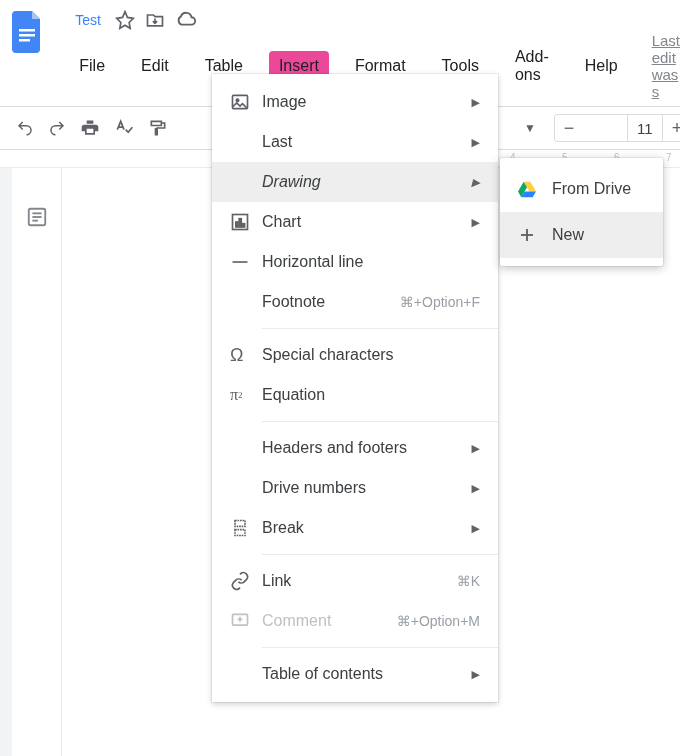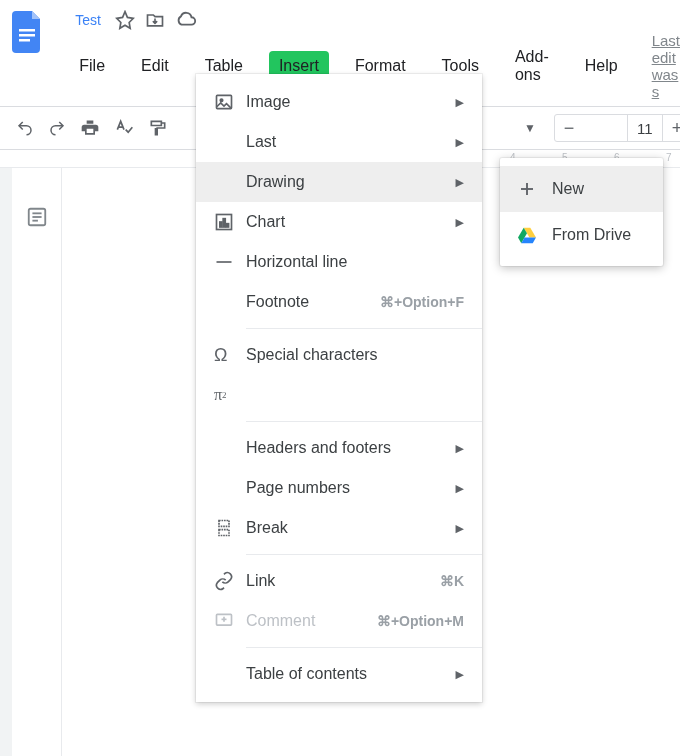--- a/index.html
+++ b/index.html
@@ -36,21 +36,21 @@
     .title-icon { color: #5f6368; display:flex; align-items:center; }
     
     .menubar {
       display: flex; align-items: center; gap: 16px;
       padding: 0 0 6px 14px;
       font-size: 16px; color: #202124;
     }
     .menu-item {
       padding: 6px 10px; border-radius: 4px; cursor: default;
     }
-    .menu-item.active { background: #22c55e; }
+    .menu-item.active { background: #ec4899; }
     .last-edit {
       margin-left: 8px; color: #80868b; text-decoration: underline;
       font-size: 15px;
     }
     
     .toolbar {
       border-top: 1px solid #dadce0;
       border-bottom: 1px solid #dadce0;
       height: 44px;
       display: flex; align-items: center;
@@ -96,40 +96,40 @@
     .outline-icon { color:#80868b; }
     .page-bg {
       flex:1; background:#f1f3f4; position:relative;
     }
     .page {
       position:absolute; left:0; top:0; right:0; bottom:0; background:#fff;
     }
     
     .dropdown {
       position:absolute;
-      left: 196px; top: 74px;
+      left: 212px; top: 74px;
       width: 286px;
       background:#fff;
       box-shadow: 0 2px 6px rgba(0,0,0,.2), 0 0 0 1px rgba(0,0,0,.05);
       z-index: 10;
       padding: 8px 0;
     }
     .dd-item {
       display:flex; align-items:center;
       height: 40px;
       padding: 0 18px 0 18px;
       font-size: 16px; color:#3c4043;
       position:relative;
     }
-    .dd-item.hover { background:#eeeeee; }
+    .dd-item.hover { background:#eeeeee;font-style:italic; }
     .dd-item.disabled { color:#bdc1c6; }
     .dd-icon { width: 32px; display:flex; align-items:center; color:#5f6368;}
     .dd-item.disabled .dd-icon { color:#bdc1c6; }
     .dd-label { flex:1; }
-    .dd-shortcut { font-size:14px; color:#9aa0a6; font-weight:700;}
+    .dd-shortcut { font-size:14px; color:#9aa0a6; font-weight:400;}
     .dd-arrow { font-size: 11px; color:#5f6368; }
     .dd-sep { height:1px; background:#e8eaed; margin: 6px 0 6px 50px;}
     
     .submenu {
       position:absolute;
       left: 500px; top: 158px;
       width: 163px;
       background:#fff;
       box-shadow: 0 2px 10px rgba(0,0,0,.25), 0 0 0 1px rgba(0,0,0,.05);
       z-index: 20;
@@ -302,30 +302,31 @@
     <span class="dd-label">Footnote</span>
     <span class="dd-shortcut">⌘+Option+F</span>
   </div>
   <div class="dd-sep"></div>
   <div class="dd-item">
     <span class="dd-icon" style="font-size:18px;color:#5f6368">Ω</span>
     <span class="dd-label">Special characters</span>
   </div>
   <div class="dd-item">
     <span class="dd-icon" style="font-size:16px;color:#5f6368;font-family:serif">π<sup style="font-size:9px">2</sup></span>
+    <span class="dd-label">Equation</span>
   </div>
   <div class="dd-sep"></div>
   <div class="dd-item">
     <span class="dd-icon"></span>
     <span class="dd-label">Headers and footers</span>
     <span class="dd-arrow">▶</span>
   </div>
   <div class="dd-item">
     <span class="dd-icon"></span>
-    <span class="dd-label">Page numbers</span>
+    <span class="dd-label">Drive numbers</span>
     <span class="dd-arrow">▶</span>
   </div>
   <div class="dd-item">
     <span class="dd-icon">
         <svg width="20" height="20" viewBox="0 0 24 24" fill="none" stroke="#5f6368" stroke-width="2">
           <path d="M6 3h12v7H6zM6 14h12v7H6z" stroke-dasharray="2 1"></path>
         </svg>
       </span>
     <span class="dd-label">Break</span>
     <span class="dd-arrow">▶</span>
@@ -354,32 +355,32 @@
   </div>
   <div class="dd-sep"></div>
   <div class="dd-item">
     <span class="dd-icon"></span>
     <span class="dd-label">Table of contents</span>
     <span class="dd-arrow">▶</span>
   </div>
 </div>
 
 <div class="submenu">
-  <div class="sub-item hover">
-    <span class="sub-icon">
-        <svg width="18" height="18" viewBox="0 0 24 24" stroke="#5f6368" stroke-width="2.5">
-          <line x1="12" y1="4" x2="12" y2="20"></line>
-          <line x1="4" y1="12" x2="20" y2="12"></line>
-        </svg>
-      </span>
-    <span>New</span>
-  </div>
   <div class="sub-item">
     <span class="sub-icon">
         <svg width="20" height="18" viewBox="0 0 24 22">
           <path d="M8 2 L16 2 L23 14 L15 14 Z" fill="#ffcf3f"></path>
           <path d="M8 2 L1 14 L5 21 L12 9 Z" fill="#11a861"></path>
           <path d="M15 14 L23 14 L19 21 L5 21 L9 14 Z" fill="#2684fc"></path>
         </svg>
       </span>
     <span>From Drive</span>
   </div>
+  <div class="sub-item hover">
+    <span class="sub-icon">
+        <svg width="18" height="18" viewBox="0 0 24 24" stroke="#5f6368" stroke-width="2.5">
+          <line x1="12" y1="4" x2="12" y2="20"></line>
+          <line x1="4" y1="12" x2="20" y2="12"></line>
+        </svg>
+      </span>
+    <span>New</span>
+  </div>
 </div>
 
 </body></html>

